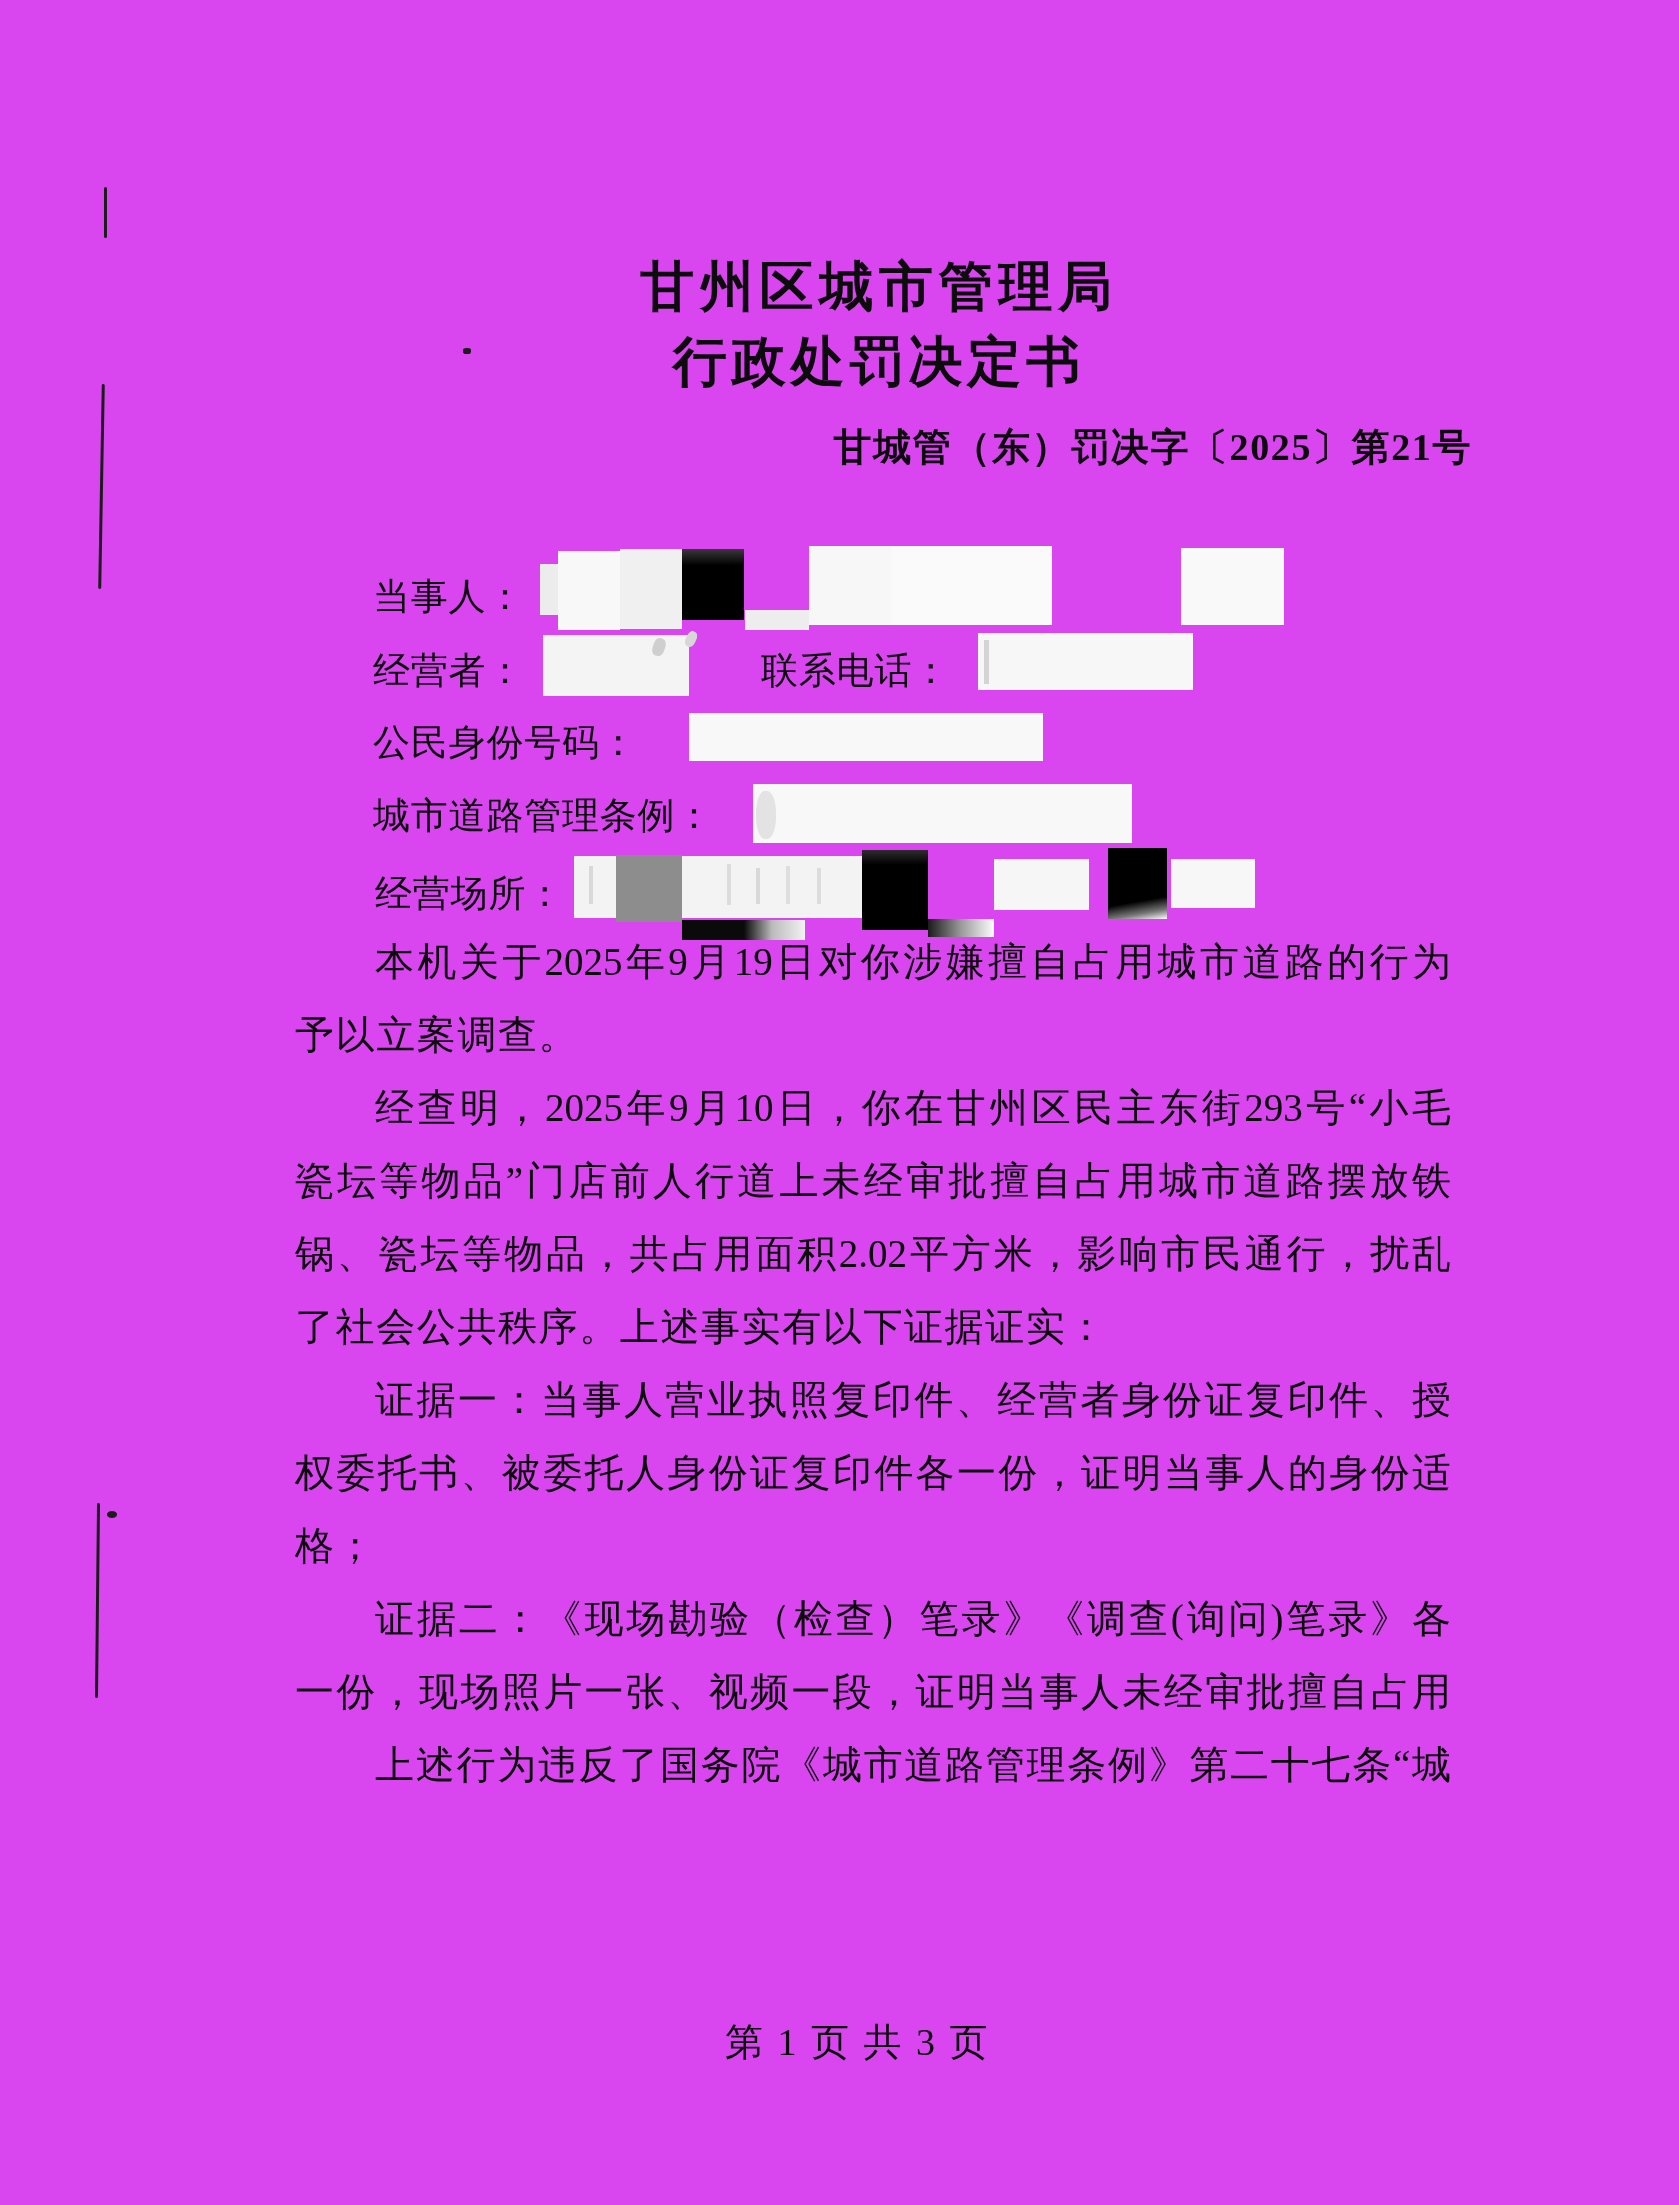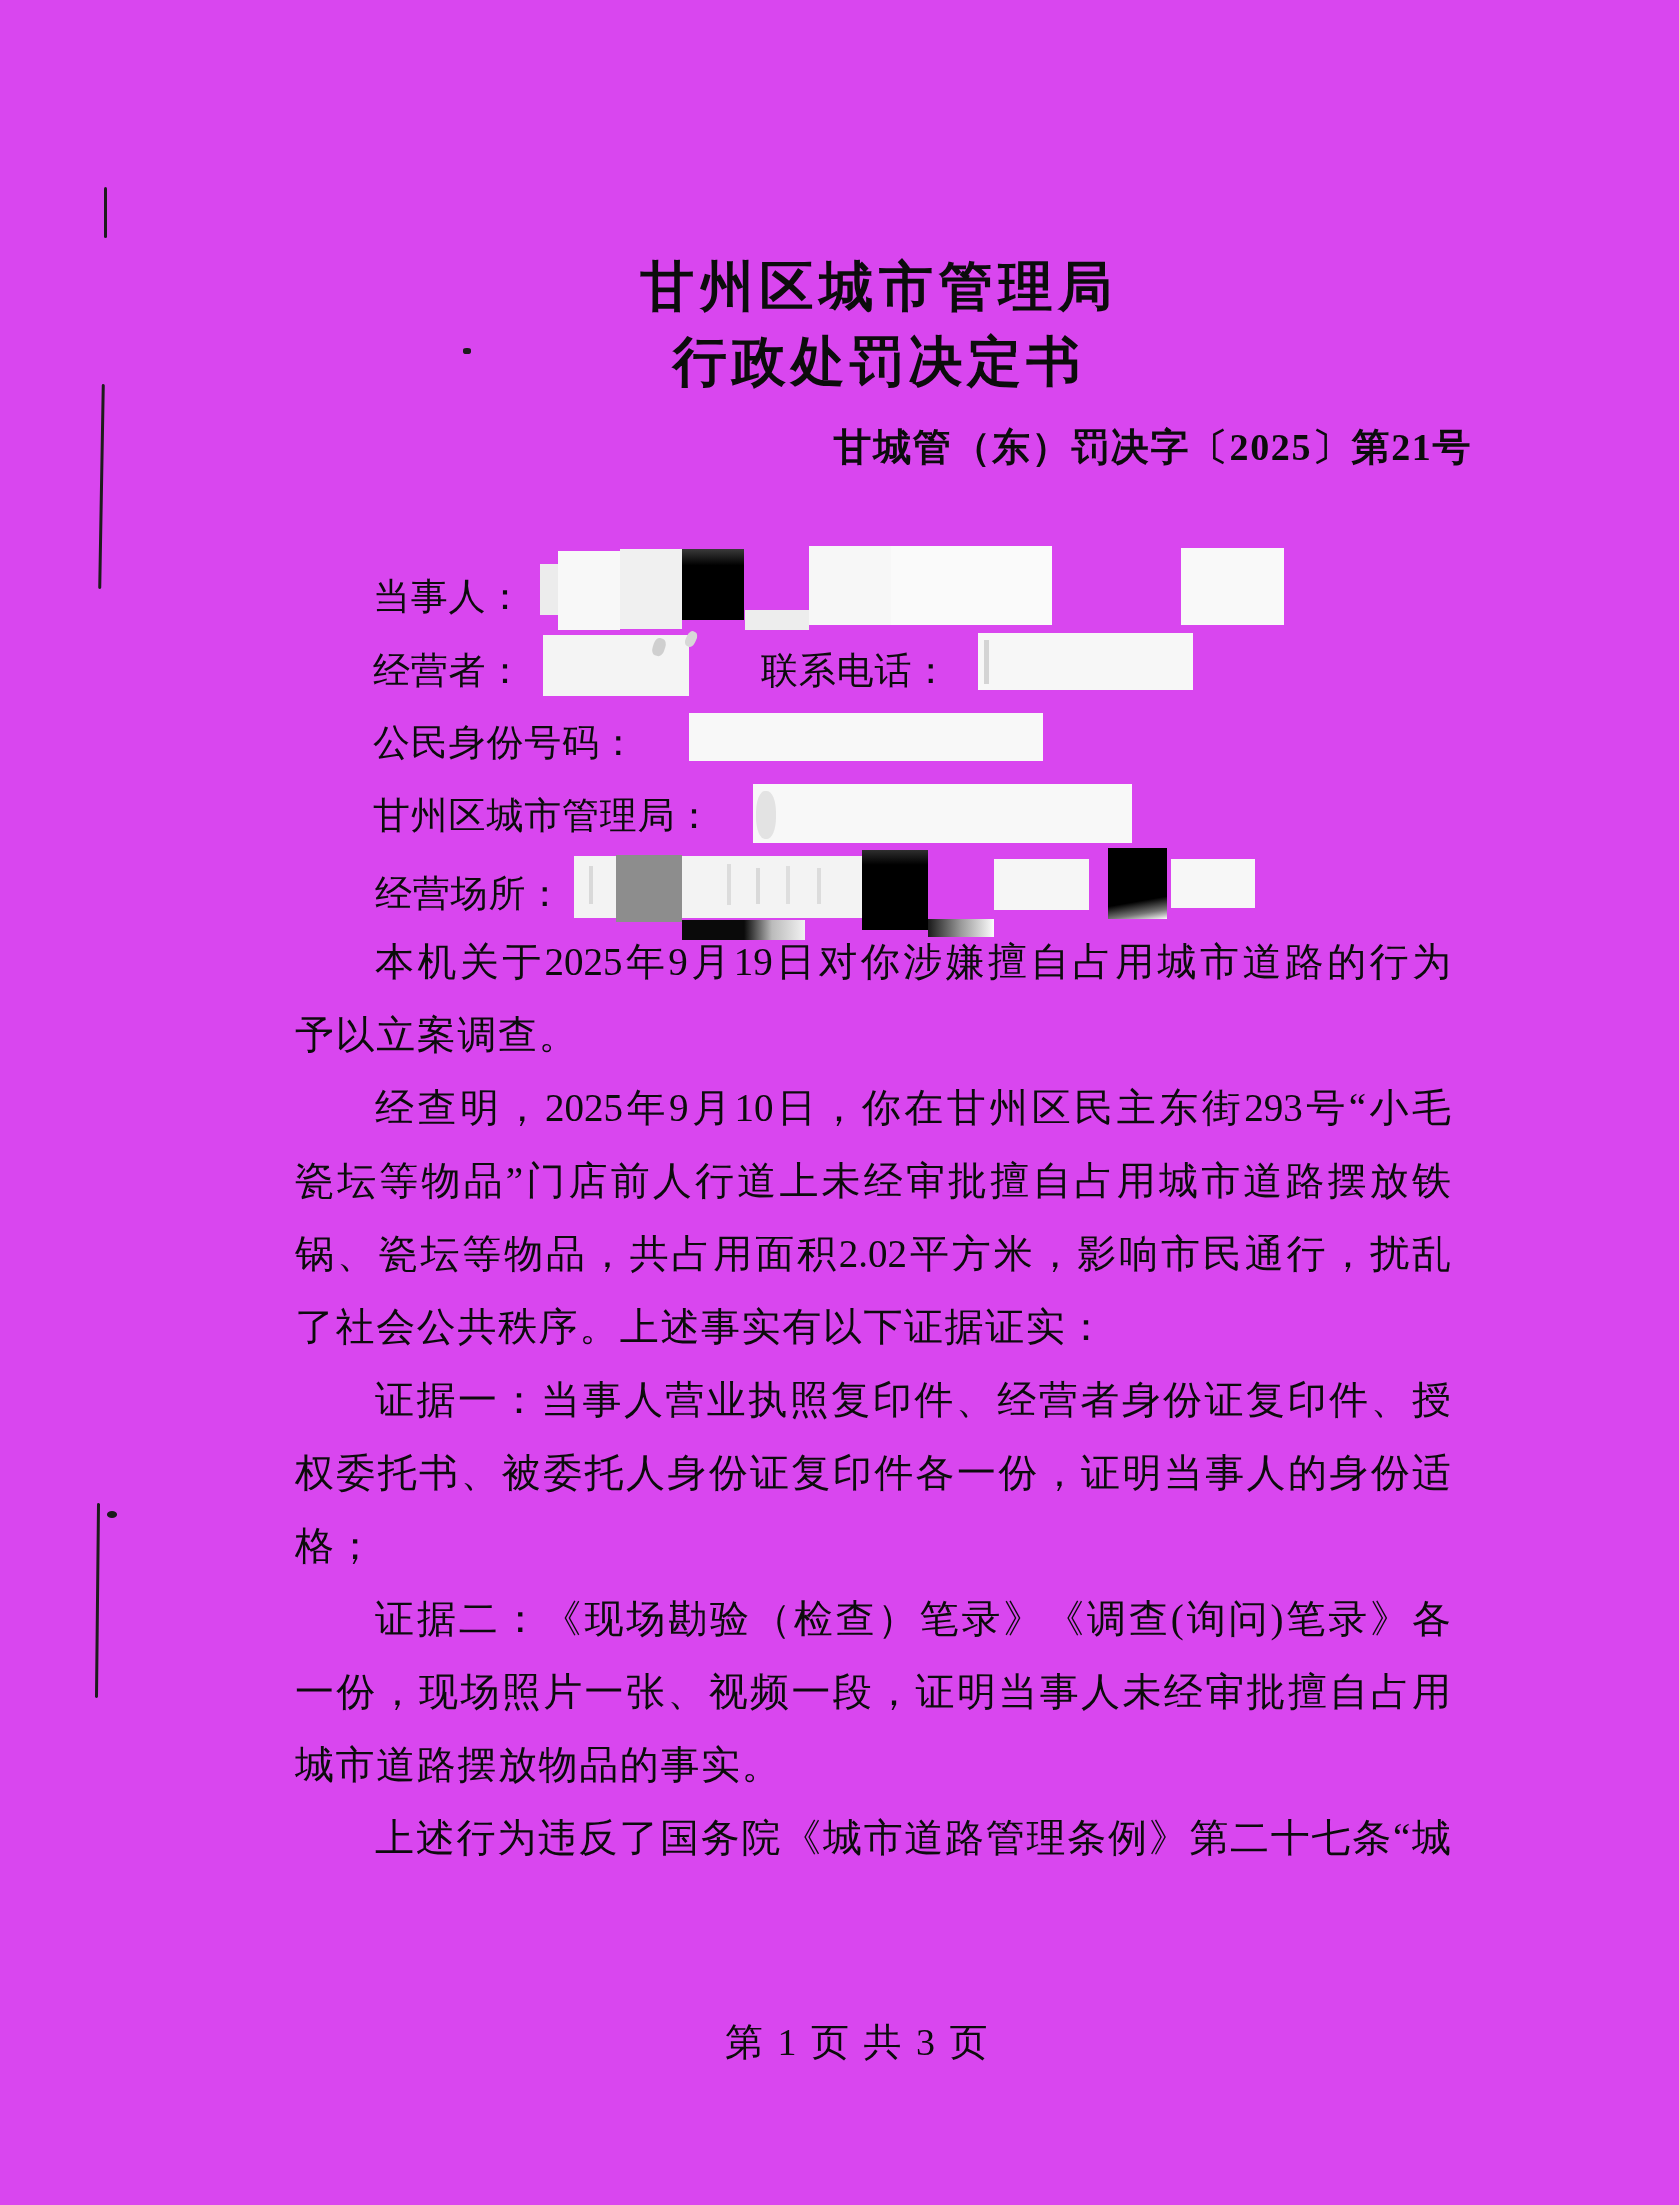--- a/index.html
+++ b/index.html
@@ -66,21 +66,21 @@
 
   <div class="title-line1">甘州区城市管理局</div>
   <div class="title-line2">行政处罚决定书</div>
   <div class="doc-number">甘城管（东）罚决字〔2025〕第21号</div>
   <div class="artifact" style="left:463px;top:348px;width:8.2px;height:5.7px;border-radius:40%;"></div>
 
   <div class="field f-party">当事人：</div>
   <div class="field f-oper">经营者：</div>
   <div class="field f-phone">联系电话：</div>
   <div class="field f-cid">公民身份号码：</div>
-  <div class="field f-credit">甘州区城市管理局：</div>
+  <div class="field f-credit">城市道路管理条例：</div>
   <div class="field f-prem">经营场所：</div>
 
   <div class="rect" style="left:540px;top:564px;width:18px;height:51px;background:#ececec;"></div>
   <div class="rect" style="left:558px;top:551px;width:62px;height:79px;background:#f8f8f8;"></div>
   <div class="rect" style="left:620px;top:549px;width:62px;height:80px;background:#f0f0f0;"></div>
   <div class="rect" style="left:682px;top:549px;width:62px;height:71px;background:linear-gradient(180deg,#3a3a3a 0px,#000 16.4px);"></div>
   <div class="rect" style="left:745px;top:610px;width:64px;height:19.7px;background:#ededed;"></div>
   <div class="rect" style="left:809px;top:546px;width:82px;height:79px;background:#f7f7f7;"></div>
   <div class="rect" style="left:891px;top:546px;width:161px;height:79px;background:#fafafa;"></div>
   <div class="rect" style="left:1181px;top:548px;width:103px;height:77px;background:#f9f9f9;"></div>
@@ -115,21 +115,20 @@
     <div class="bline">予以立案调查。</div>
     <div class="bline fill ind">经查明，2025年9月10日，你在甘州区民主东街293号“小毛</div>
     <div class="bline fill">瓷坛等物品”门店前人行道上未经审批擅自占用城市道路摆放铁</div>
     <div class="bline fill">锅、瓷坛等物品，共占用面积2.02平方米，影响市民通行，扰乱</div>
     <div class="bline">了社会公共秩序。上述事实有以下证据证实：</div>
     <div class="bline fill ind">证据一：当事人营业执照复印件、经营者身份证复印件、授</div>
     <div class="bline fill">权委托书、被委托人身份证复印件各一份，证明当事人的身份适</div>
     <div class="bline">格；</div>
     <div class="bline fill ind">证据二：《现场勘验（检查）笔录》《调查(询问)笔录》各</div>
     <div class="bline fill">一份，现场照片一张、视频一段，证明当事人未经审批擅自占用</div>
-    <div class="bline">城市道路摆放物品的事实。</div>
     <div class="bline fill ind">上述行为违反了国务院《城市道路管理条例》第二十七条“城</div>
   </div>
 
   <div class="footer">第 1 页 共 3 页</div>
 
   <div class="artifact" style="left:104px;top:187px;width:2.5px;height:51px;border-radius:1.6px;"></div>
   <div class="artifact" style="left:100px;top:384px;width:2.5px;height:205px;transform:rotate(1deg);border-radius:1.6px;"></div>
   <div class="artifact" style="left:96px;top:1503px;width:2.5px;height:195px;transform:rotate(0.6deg);border-radius:1.6px;"></div>
   <div class="artifact" style="left:107px;top:1511px;width:9.8px;height:6.6px;border-radius:50%;"></div>
 

